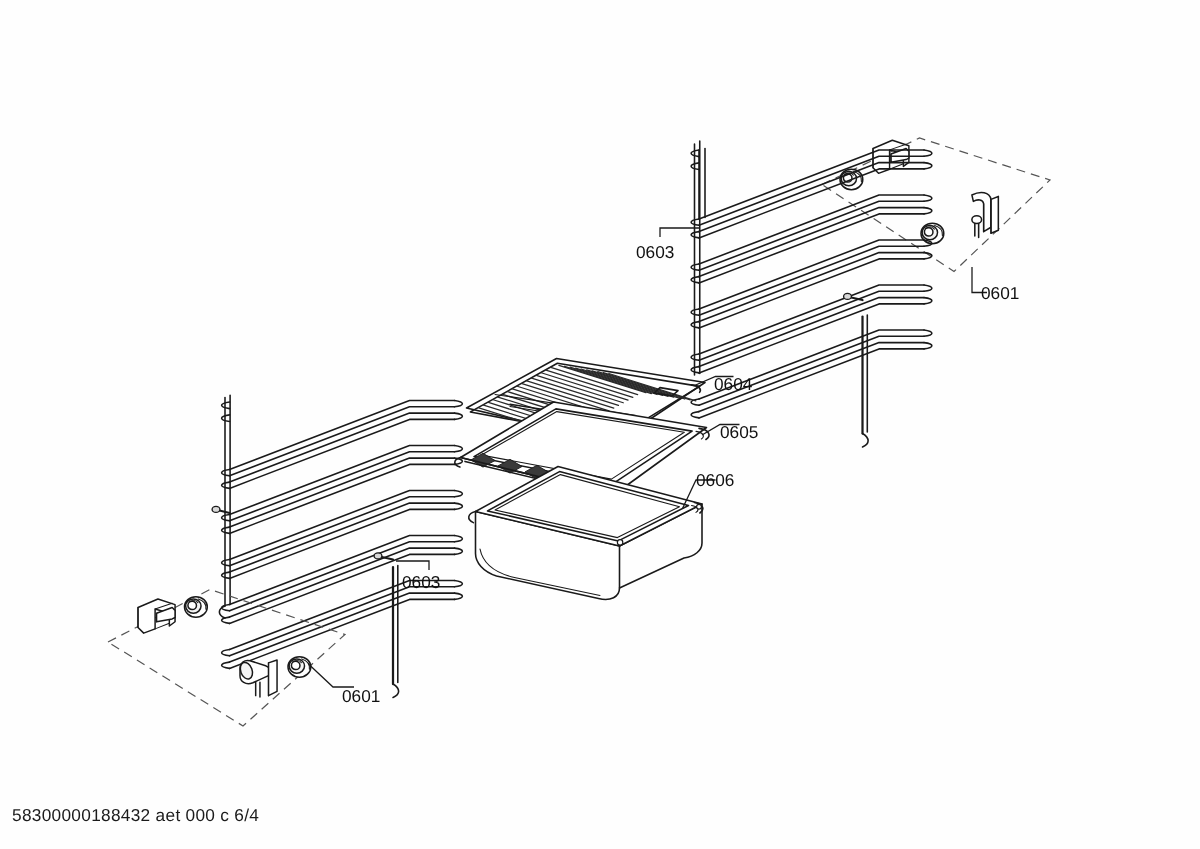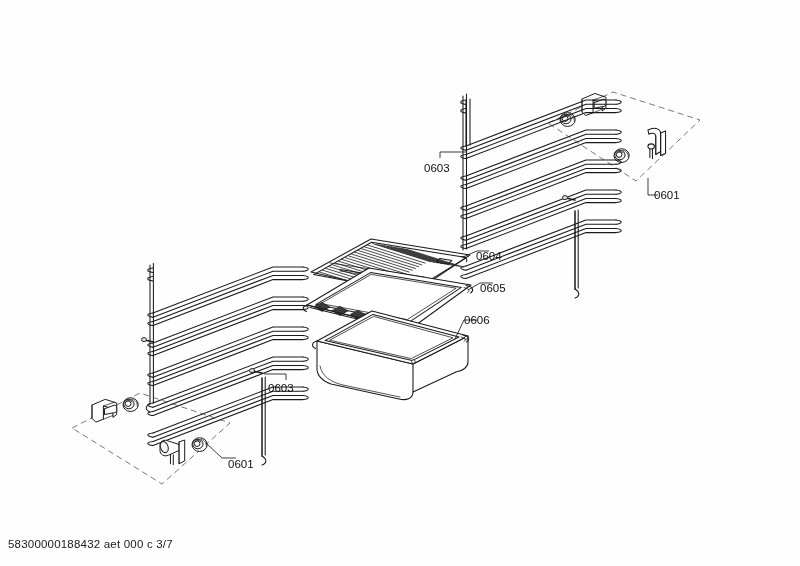--- a/index.html
+++ b/index.html
@@ -314,15 +314,15 @@
       <g transform="translate(192,437) scale(0.95)">
         <use href="#clipKnob" x="0" y="0"></use>
       </g>
 
       <path class="leader" d="M206,443 L222,458 L236,458"></path>
       <text class="cl" x="228" y="468">0601</text>
     </g>
 
   </svg>
 
-  <div class="footer-text">58300000188432 aet 000 c 3/7</div>
+  <div class="footer-text">58300000188432 aet 000 c 6/4</div>
 
 </div>
 
 </body></html>

